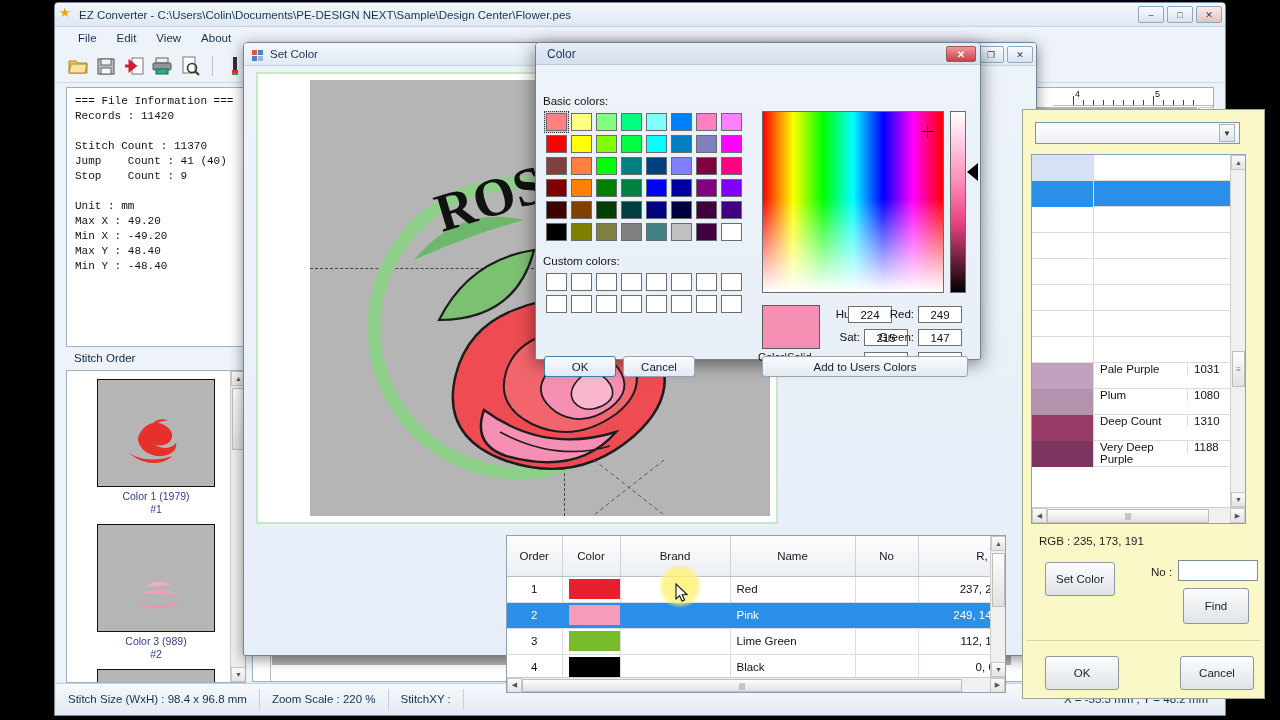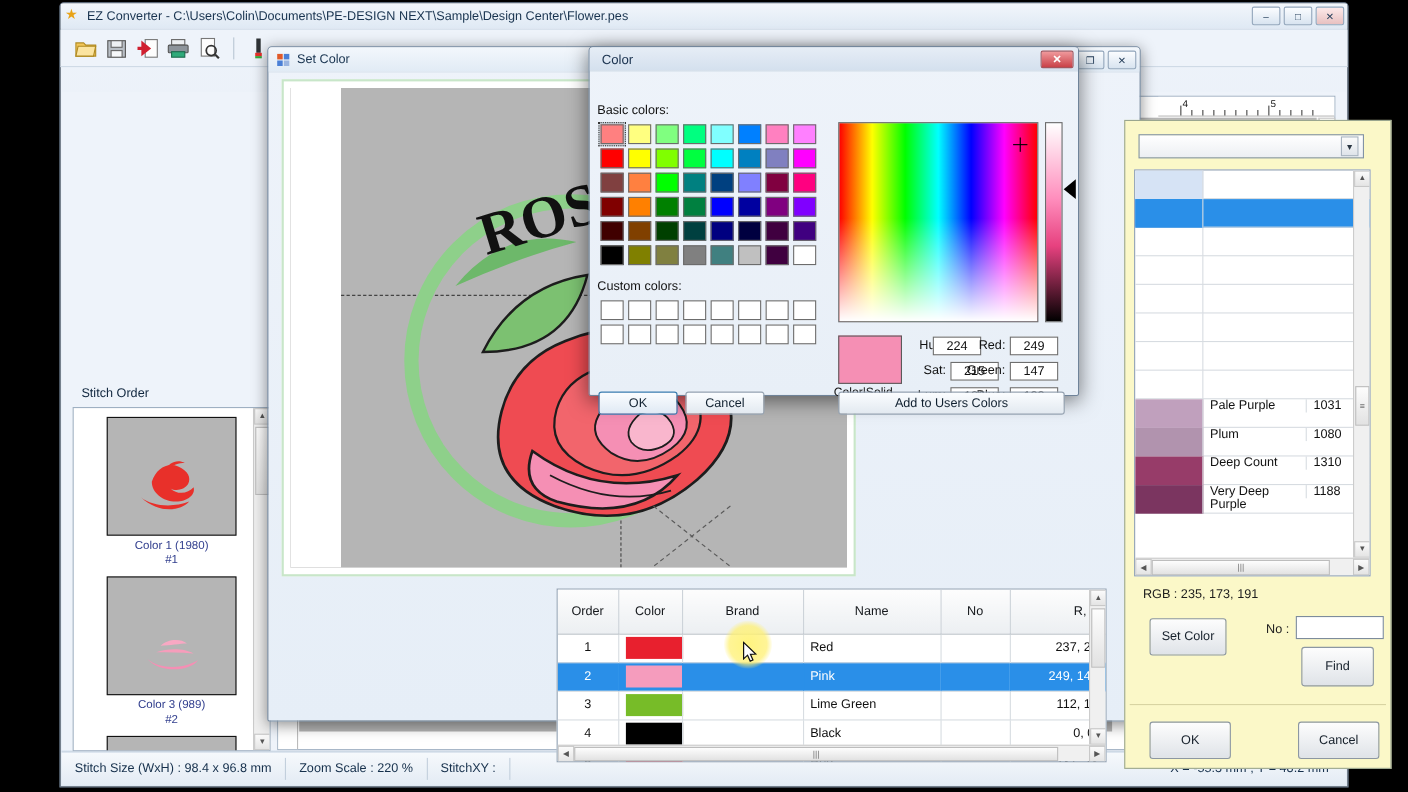--- a/index.html
+++ b/index.html
@@ -289,20 +289,26 @@
     <div class="app-titlebar">
       <span class="title-icon"></span>
       <span class="app-title">EZ Converter - C:\Users\Colin\Documents\PE-DESIGN NEXT\Sample\Design Center\Flower.pes</span>
       <div class="win-controls">
         <div class="win-btn">–</div>
         <div class="win-btn">□</div>
         <div class="win-btn close">✕</div>
       </div>
     </div>
 
+    <div class="menubar">
+      <div class="menu-item">File</div>
+      <div class="menu-item">Edit</div>
+      <div class="menu-item">View</div>
+      <div class="menu-item">About</div>
+    </div>
 
     <div class="toolbar">
       <span class="tool-ico">
         <svg width="22" height="22" viewBox="0 0 22 22">
             <path d="M2 6h7l2 2h9v10H2z" fill="#f3c659" stroke="#b08a22"></path>
             <path d="M4 9h16l-2 9H2z" fill="#fbe4a0" stroke="#b08a22"></path>
           </svg>
       </span>
       <span class="tool-ico">
         <svg width="22" height="22" viewBox="0 0 22 22">
@@ -336,34 +342,48 @@
         <svg width="22" height="22" viewBox="0 0 22 22">
             <rect x="9" y="2" width="4" height="13" fill="#2e3236"></rect>
             <rect x="8" y="15" width="6" height="3" fill="#e8302a"></rect>
             <rect x="8" y="18" width="6" height="2" fill="#3aa83a"></rect>
           </svg>
       </span>
     </div>
 
     <div class="workspace">
 
+      <div class="info-pane">
+        <div class="info-text">=== File Information ===
+Records : 11420
+
+Stitch Count : 11370
+Jump    Count : 41 (40)
+Stop    Count : 9
+
+Unit : mm
+Max X : 49.20
+Min X : -49.20
+Max Y : 48.40
+Min Y : -48.40</div>
+      </div>
 
       <div class="stitch-order-pane">
         <div class="so-label">Stitch Order</div>
         <div class="so-box">
           <div class="so-item">
             <div class="so-thumb">
               <svg width="118" height="108" viewBox="0 0 118 108" style="position:absolute;left:0;top:0">
                 <path d="M40 58c4-12 14-18 24-14 9 4 12 10 9 16-3 5-11 7-16 4 6 6 16 5 21-1 2 7-6 13-16 13-12 0-22-8-22-18z" fill="#e8302a"></path>
                 <path d="M30 72c10 8 28 10 44 4-8 9-28 11-44-4z" fill="#e8302a"></path>
                 <path d="M52 48c3-8 12-11 18-7-6-1-13 3-18 7z" fill="#e8302a"></path>
               </svg>
             </div>
             <div class="so-cap">
-              <div>Color 1 (1980)</div>
+              <div>Color 1 (1979)</div>
               <div>#1</div>
             </div>
           </div>
           <div class="so-item">
             <div class="so-thumb">
               <svg width="118" height="108" viewBox="0 0 118 108" style="position:absolute;left:0;top:0">
                 <path d="M36 74c10 9 32 10 46 1-6 10-34 13-46-1z" fill="#f58fb4"></path>
                 <path d="M48 62c6-6 18-7 24-2-6 0-16 2-24 2z" fill="#f8a8c3"></path>
                 <path d="M44 68c10-4 26-4 34 1-12-1-24-1-34-1z" fill="#f69dbb"></path>
               </svg>

